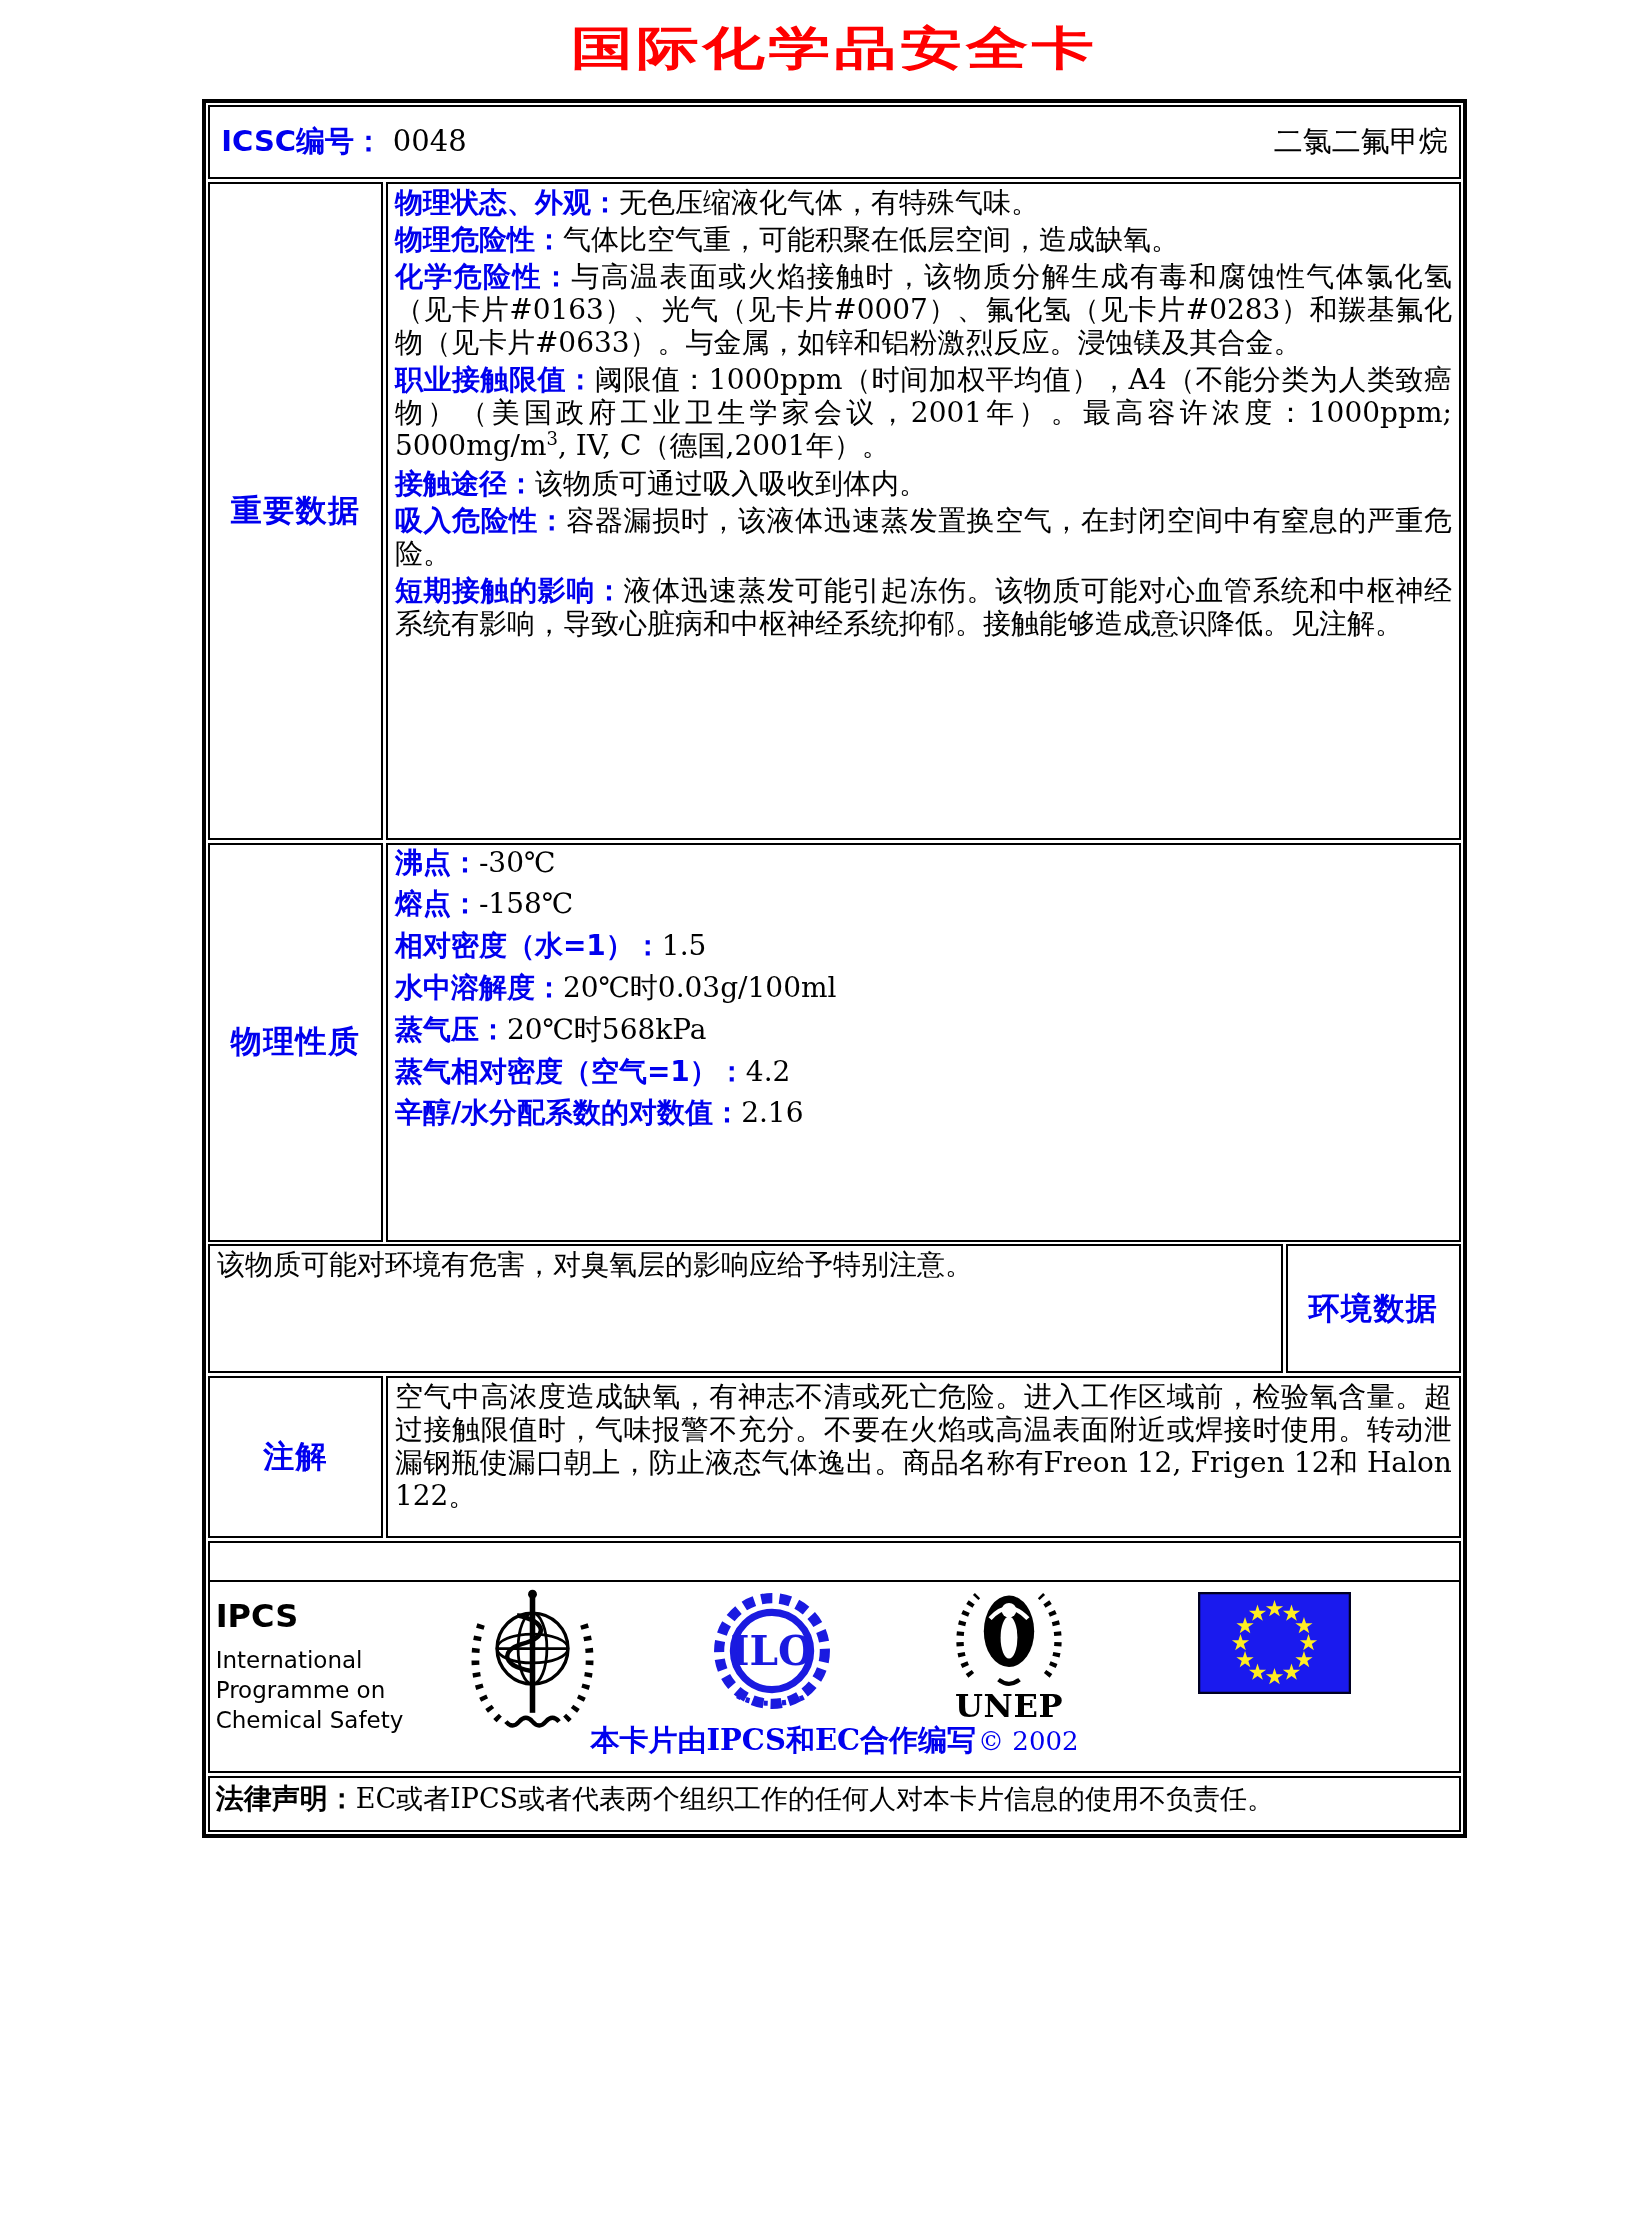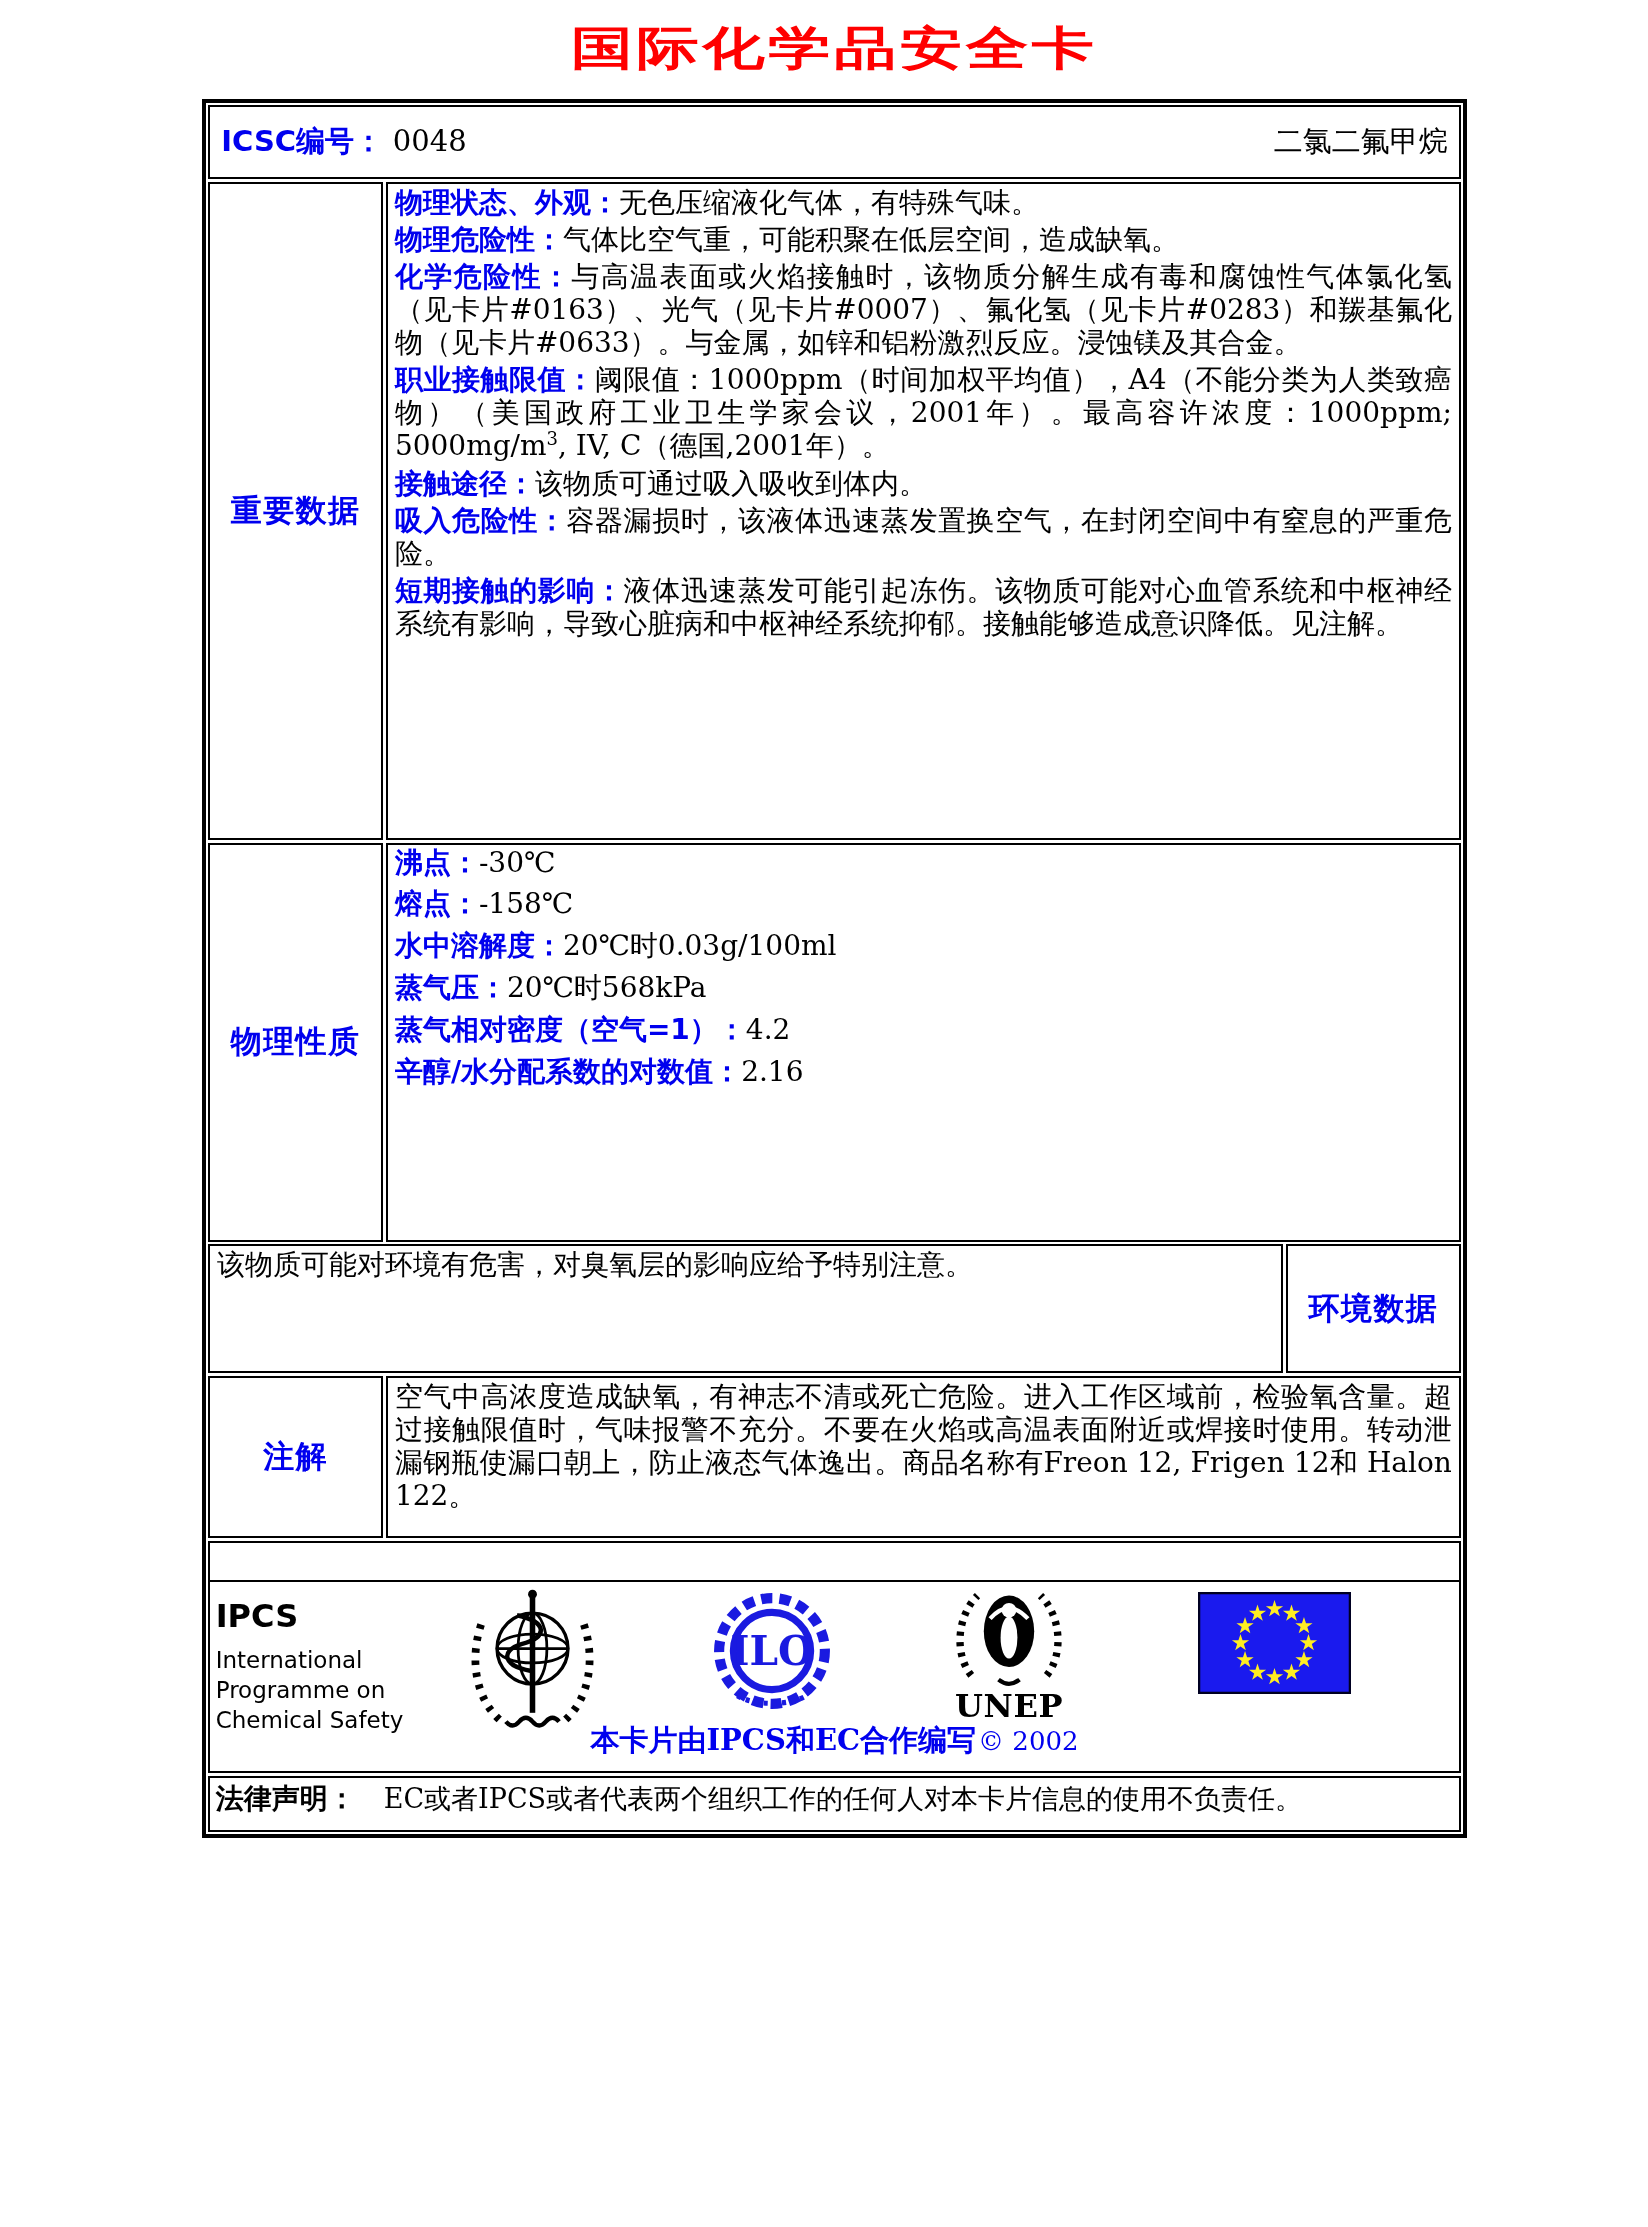--- a/index.html
+++ b/index.html
@@ -38,21 +38,21 @@
   .content-cell { flex:1 1 auto; padding:2px 7px; }
   
   .r-header { height:74px; }
   .r-important { height:658px; }
   .r-physical { height:399px; }
   .r-environment { height:129px; }
   .r-notes { height:162px; }
   .r-additional { height:36px;flex-direction:column; }
   .r-logos { height:193px; }
   .r-legal { height:56px; }
-  .row > .cell { height:100%;gap:28px; }
+  .row > .cell { height:100%; }
 
   
   .header-cell { display:flex; align-items:center; justify-content:space-between; padding:0 11.2px; }
   .icsc-left { display:flex; align-items:baseline; gap:9.8px; }
   .blab {
     font-family:"DejaVu Sans","Liberation Sans",sans-serif;
     font-weight:bold; color:#0000ee;
   }
   .icsc-label { font-size:29px; }
   .icsc-number, .chem-name { font-size:29px; color:#000; }
@@ -126,20 +126,21 @@
       <p class="para"><span class="blab">吸入危险性：</span><span>容器漏损时，该液体迅速蒸发置换空气，在封闭空间中有窒息的严重危险。</span></p>
       <p class="para"><span class="blab">短期接触的影响：</span><span>液体迅速蒸发可能引起冻伤。该物质可能对心血管系统和中枢神经系统有影响，导致心脏病和中枢神经系统抑郁。接触能够造成意识降低。见注解。</span></p>
     </div>
   </div>
 
   <div class="row r-physical">
     <div class="cell label-cell">物理性质</div>
     <div class="cell content-cell">
       <p class="pitem"><span class="blab">沸点：</span><span>-30℃</span></p>
       <p class="pitem"><span class="blab">熔点：</span><span>-158℃</span></p>
+      <p class="pitem"><span class="blab">相对密度（水=1）：</span><span>1.5</span></p>
       <p class="pitem"><span class="blab">水中溶解度：</span><span>20℃时0.03g/100ml</span></p>
       <p class="pitem"><span class="blab">蒸气压：</span><span>20℃时568kPa</span></p>
       <p class="pitem"><span class="blab">蒸气相对密度（空气=1）：</span><span>4.2</span></p>
       <p class="pitem"><span class="blab">辛醇/水分配系数的对数值：</span><span>2.16</span></p>
     </div>
   </div>
 
   <div class="row r-environment">
     <div class="cell content-cell">
       <p class="para">该物质可能对环境有危害，对臭氧层的影响应给予特别注意。</p>

